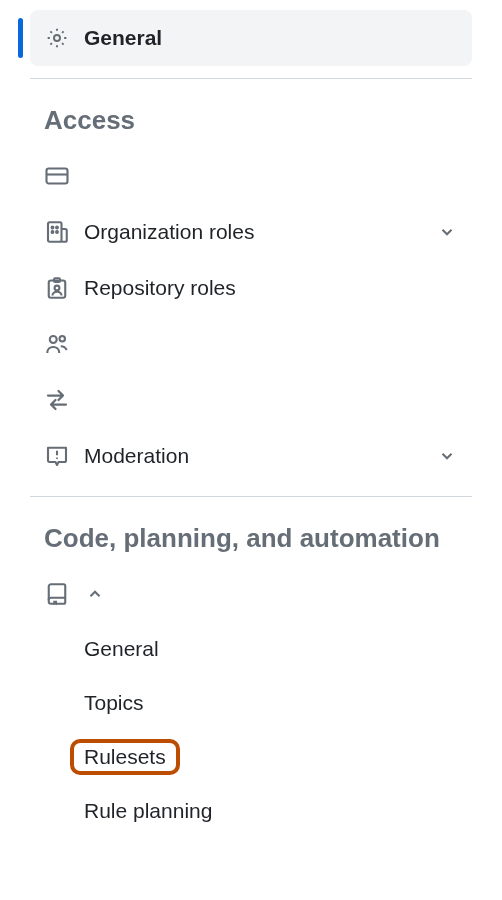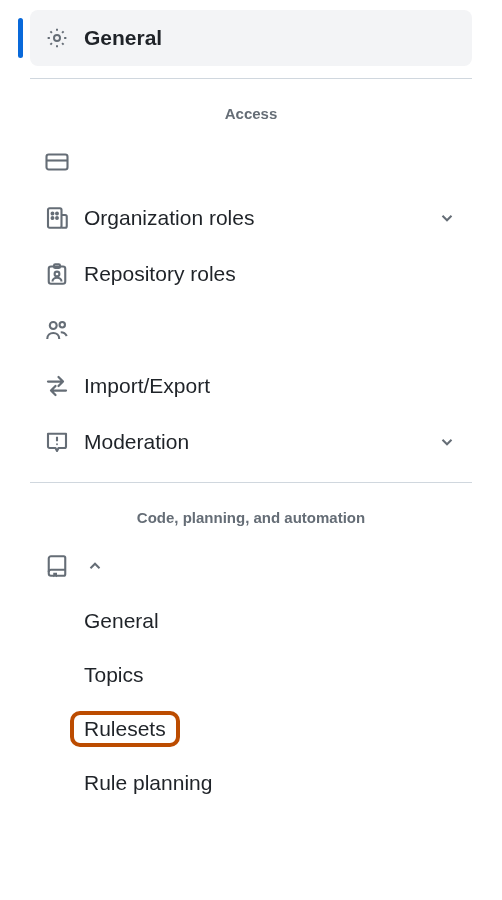--- a/index.html
+++ b/index.html
@@ -53,25 +53,24 @@
     display: flex;
     align-items: center;
     justify-content: center;
   }
   .divider {
     height: 1px;
     background: #d0d7de;
     margin: 12px 0 26px 0;
   }
   .section-header {
-    font-size: 15px;
+    font-size: 26px;
     font-weight: 600;
     color: #656d76;
     padding: 0 14px 12px 14px;
-    text-align: center;
   }
   .sub-item {
     display: flex;
     align-items: center;
     height: 54px;
     padding: 0 14px 0 54px;
     font-size: 21px;
     border-radius: 8px;
     cursor: pointer;
   }
@@ -151,21 +150,20 @@
   </span>
 </div>
 
 <div class="nav-item">
   <span class="icon">
     <svg viewBox="0 0 16 16" width="24" height="24" fill="none" stroke="#656d76" stroke-width="1.5" stroke-linecap="round" stroke-linejoin="round">
       <path d="M2 5h10M9 2l3 3-3 3"></path>
       <path d="M14 11H4M7 8l-3 3 3 3"></path>
     </svg>
   </span>
-  <span class="label">Import/Export</span>
 </div>
 
 <div class="nav-item">
   <span class="icon">
     <svg viewBox="0 0 16 16" width="24" height="24" fill="none" stroke="#656d76" stroke-width="1.4">
       <path d="M2 2.5h12v8.5a1 1 0 0 1-1 1H9l-1 2-1-2H3a1 1 0 0 1-1-1z" stroke-linejoin="round"></path>
       <line x1="8" y1="4.5" x2="8" y2="7.5"></line>
       <circle cx="8" cy="9.5" r="0.6" fill="#656d76" stroke="none"></circle>
     </svg>
   </span>

